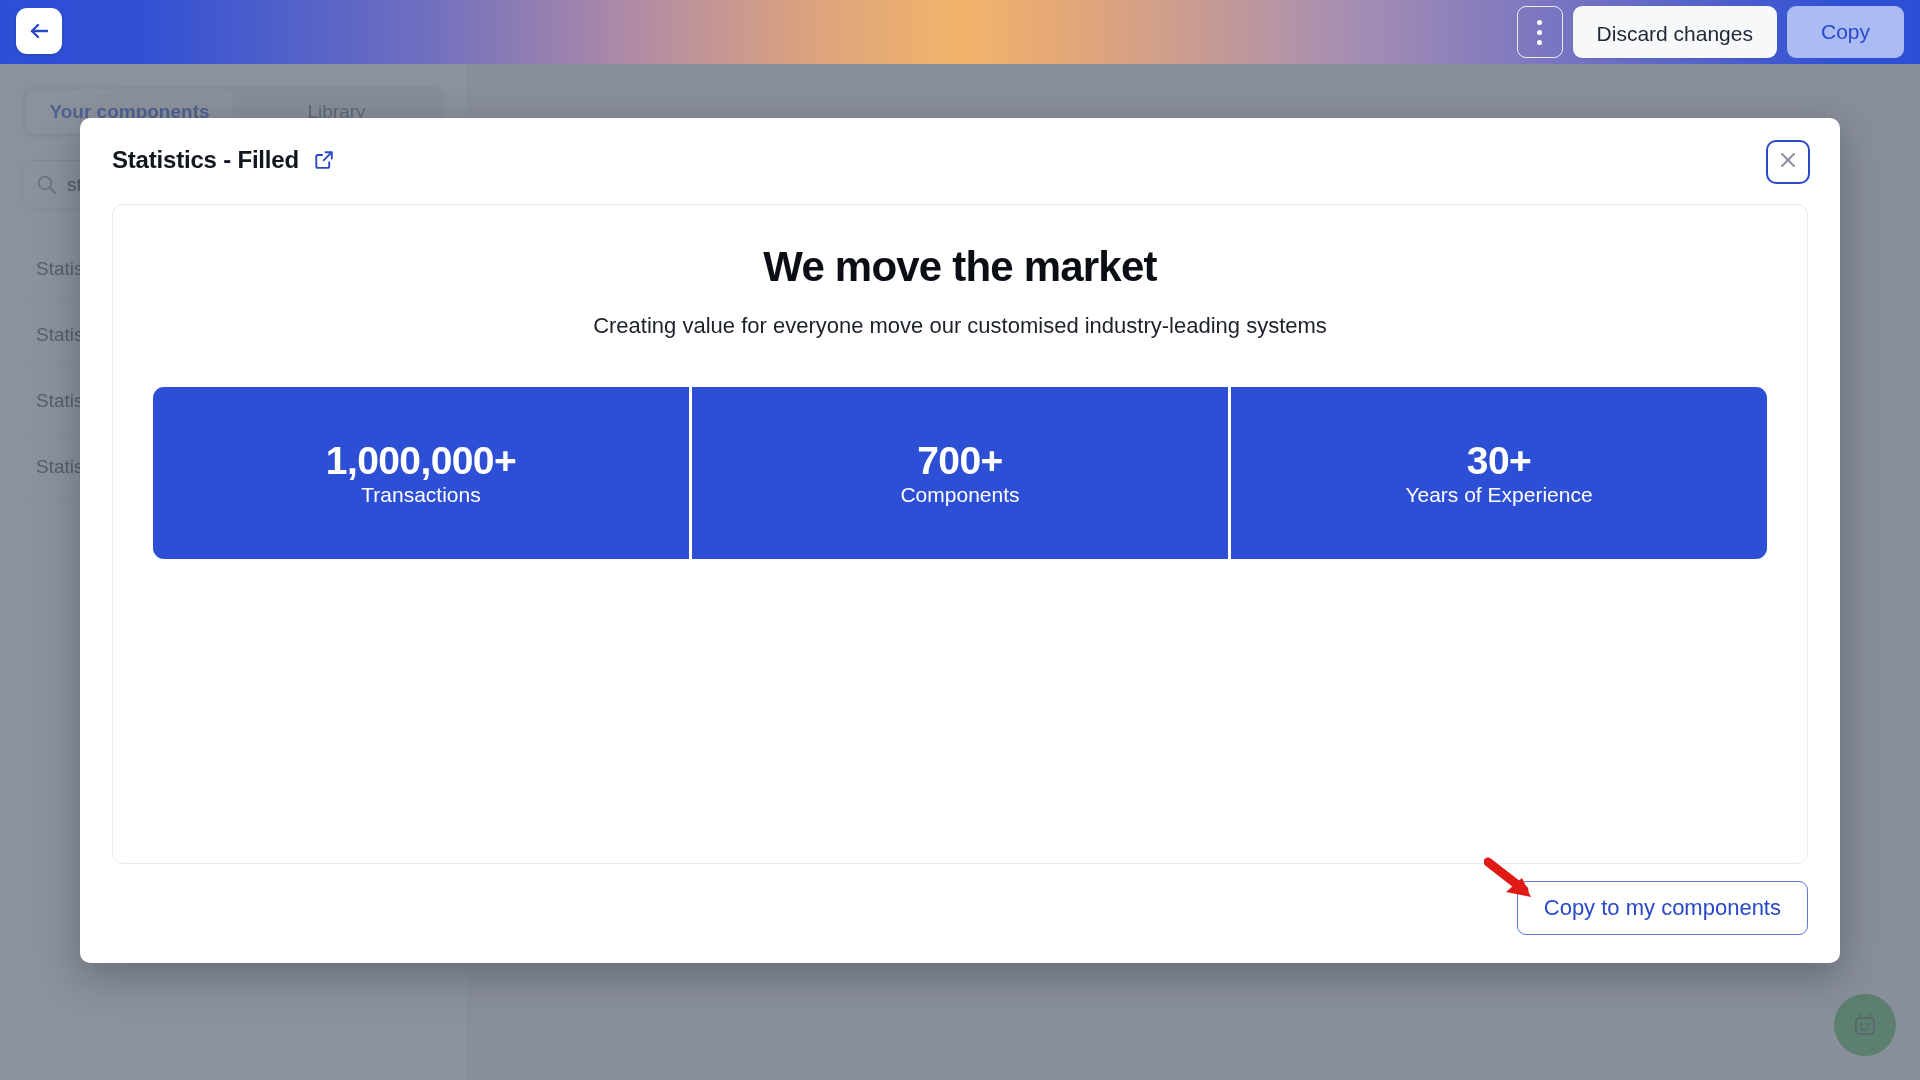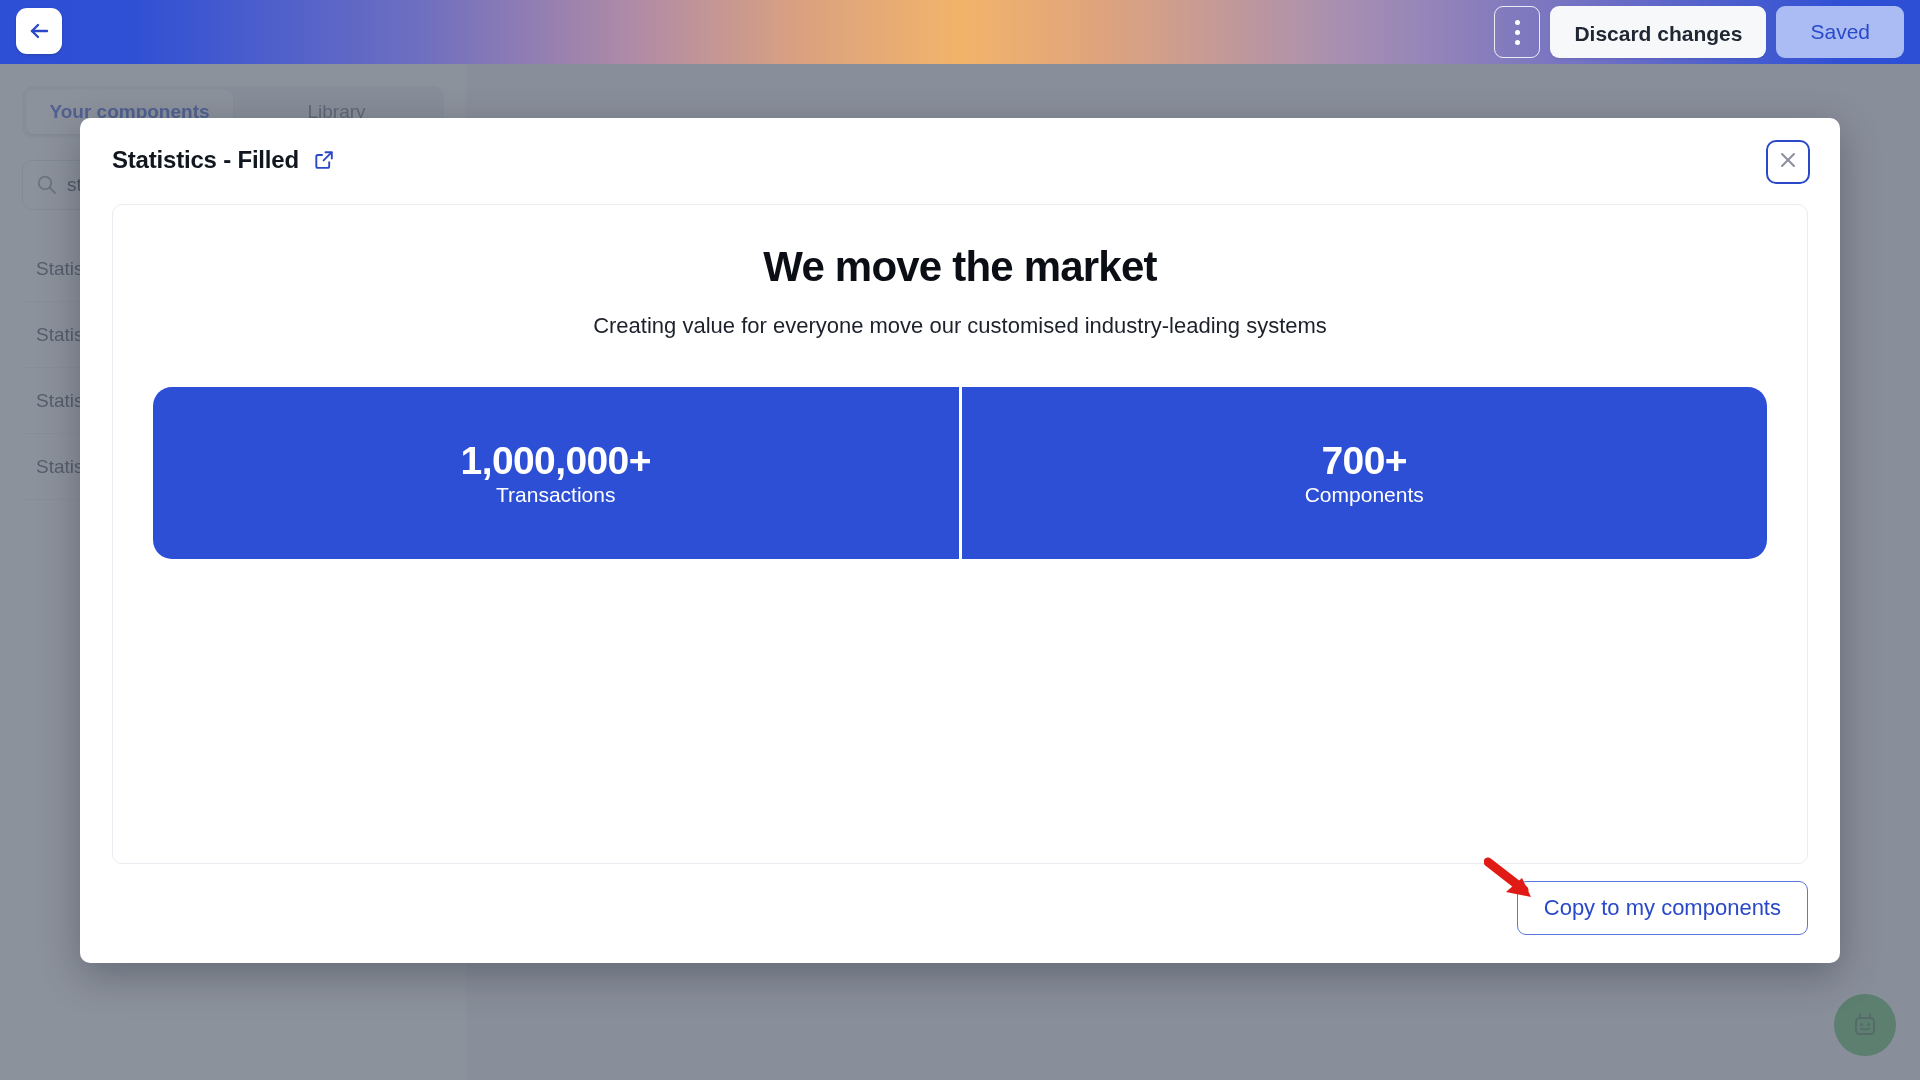--- a/index.html
+++ b/index.html
@@ -91,21 +91,20 @@
     height: 52px;
     padding: 16px 24px;
     background: #f7f8fa;
     border: none;
     border-radius: 9px;
     font-size: 21px;
     color: #1f2733;
     font-family: "Liberation Sans", sans-serif;
     cursor: pointer;
     box-shadow: 0 1px 2px rgba(0,0,0,.08);
-    font-weight: bold;
   }
 
   .btn-saved {
     height: 52px;
     padding: 0 34px;
     background: #aabcf3;
     border: none;
     border-radius: 9px;
     font-size: 21px;
     color: #2a49c9;
@@ -305,21 +304,21 @@
   .hero-p {
     margin-top: 22px;
     font-size: 22px;
     color: #1c212b;
   }
 
   .stats-row {
     margin: 48px 40px 0 40px;
     display: flex;
     background: #2d4fd6;
-    border-radius: 19px;
+    border-radius: 11px;
     overflow: hidden;
     height: 172px;
   }
   .stat-cell {
     flex: 1;
     display: flex;
     flex-direction: column;
     align-items: center;
     justify-content: center;
     color: #ffffff;
@@ -419,21 +418,21 @@
       </span>
     </div>
 
     <div class="topbar-right">
       <div class="kebab-btn">
         <i></i>
         <i></i>
         <i></i>
       </div>
       <button class="btn-discard">Discard changes</button>
-      <button class="btn-saved">Saved</button>
+      <button class="btn-saved">Copy</button>
     </div>
   </div>
 
   <div class="modal">
 
     <div class="modal-title-row">
       <span class="modal-title">Statistics - Filled</span>
       <span class="ext-link-btn">
         <svg width="24" height="24" viewBox="0 0 24 24" fill="none">
           <path d="M13.5 4.2H19.8V10.5" stroke="#2a49c9" stroke-width="1.9" stroke-linecap="round" stroke-linejoin="round"></path>
@@ -460,20 +459,24 @@
 
       <div class="stats-row">
         <div class="stat-cell">
           <div class="stat-value">1,000,000+</div>
           <div class="stat-label">Transactions</div>
         </div>
         <div class="stat-cell">
           <div class="stat-value">700+</div>
           <div class="stat-label">Components</div>
         </div>
+        <div class="stat-cell">
+          <div class="stat-value">30+</div>
+          <div class="stat-label">Years of Experience</div>
+        </div>
       </div>
     </div>
 
     <button class="btn-copy">Copy to my components</button>
   </div>
 
   <div class="anno-arrow">
     <svg width="62" height="54" viewBox="0 0 62 54" fill="none">
       <path d="M4 6 L40 34" stroke="#e01b16" stroke-width="9" stroke-linecap="round"></path>
       <path d="M47 41 L22 36 L38 22 Z" fill="#e01b16"></path>

